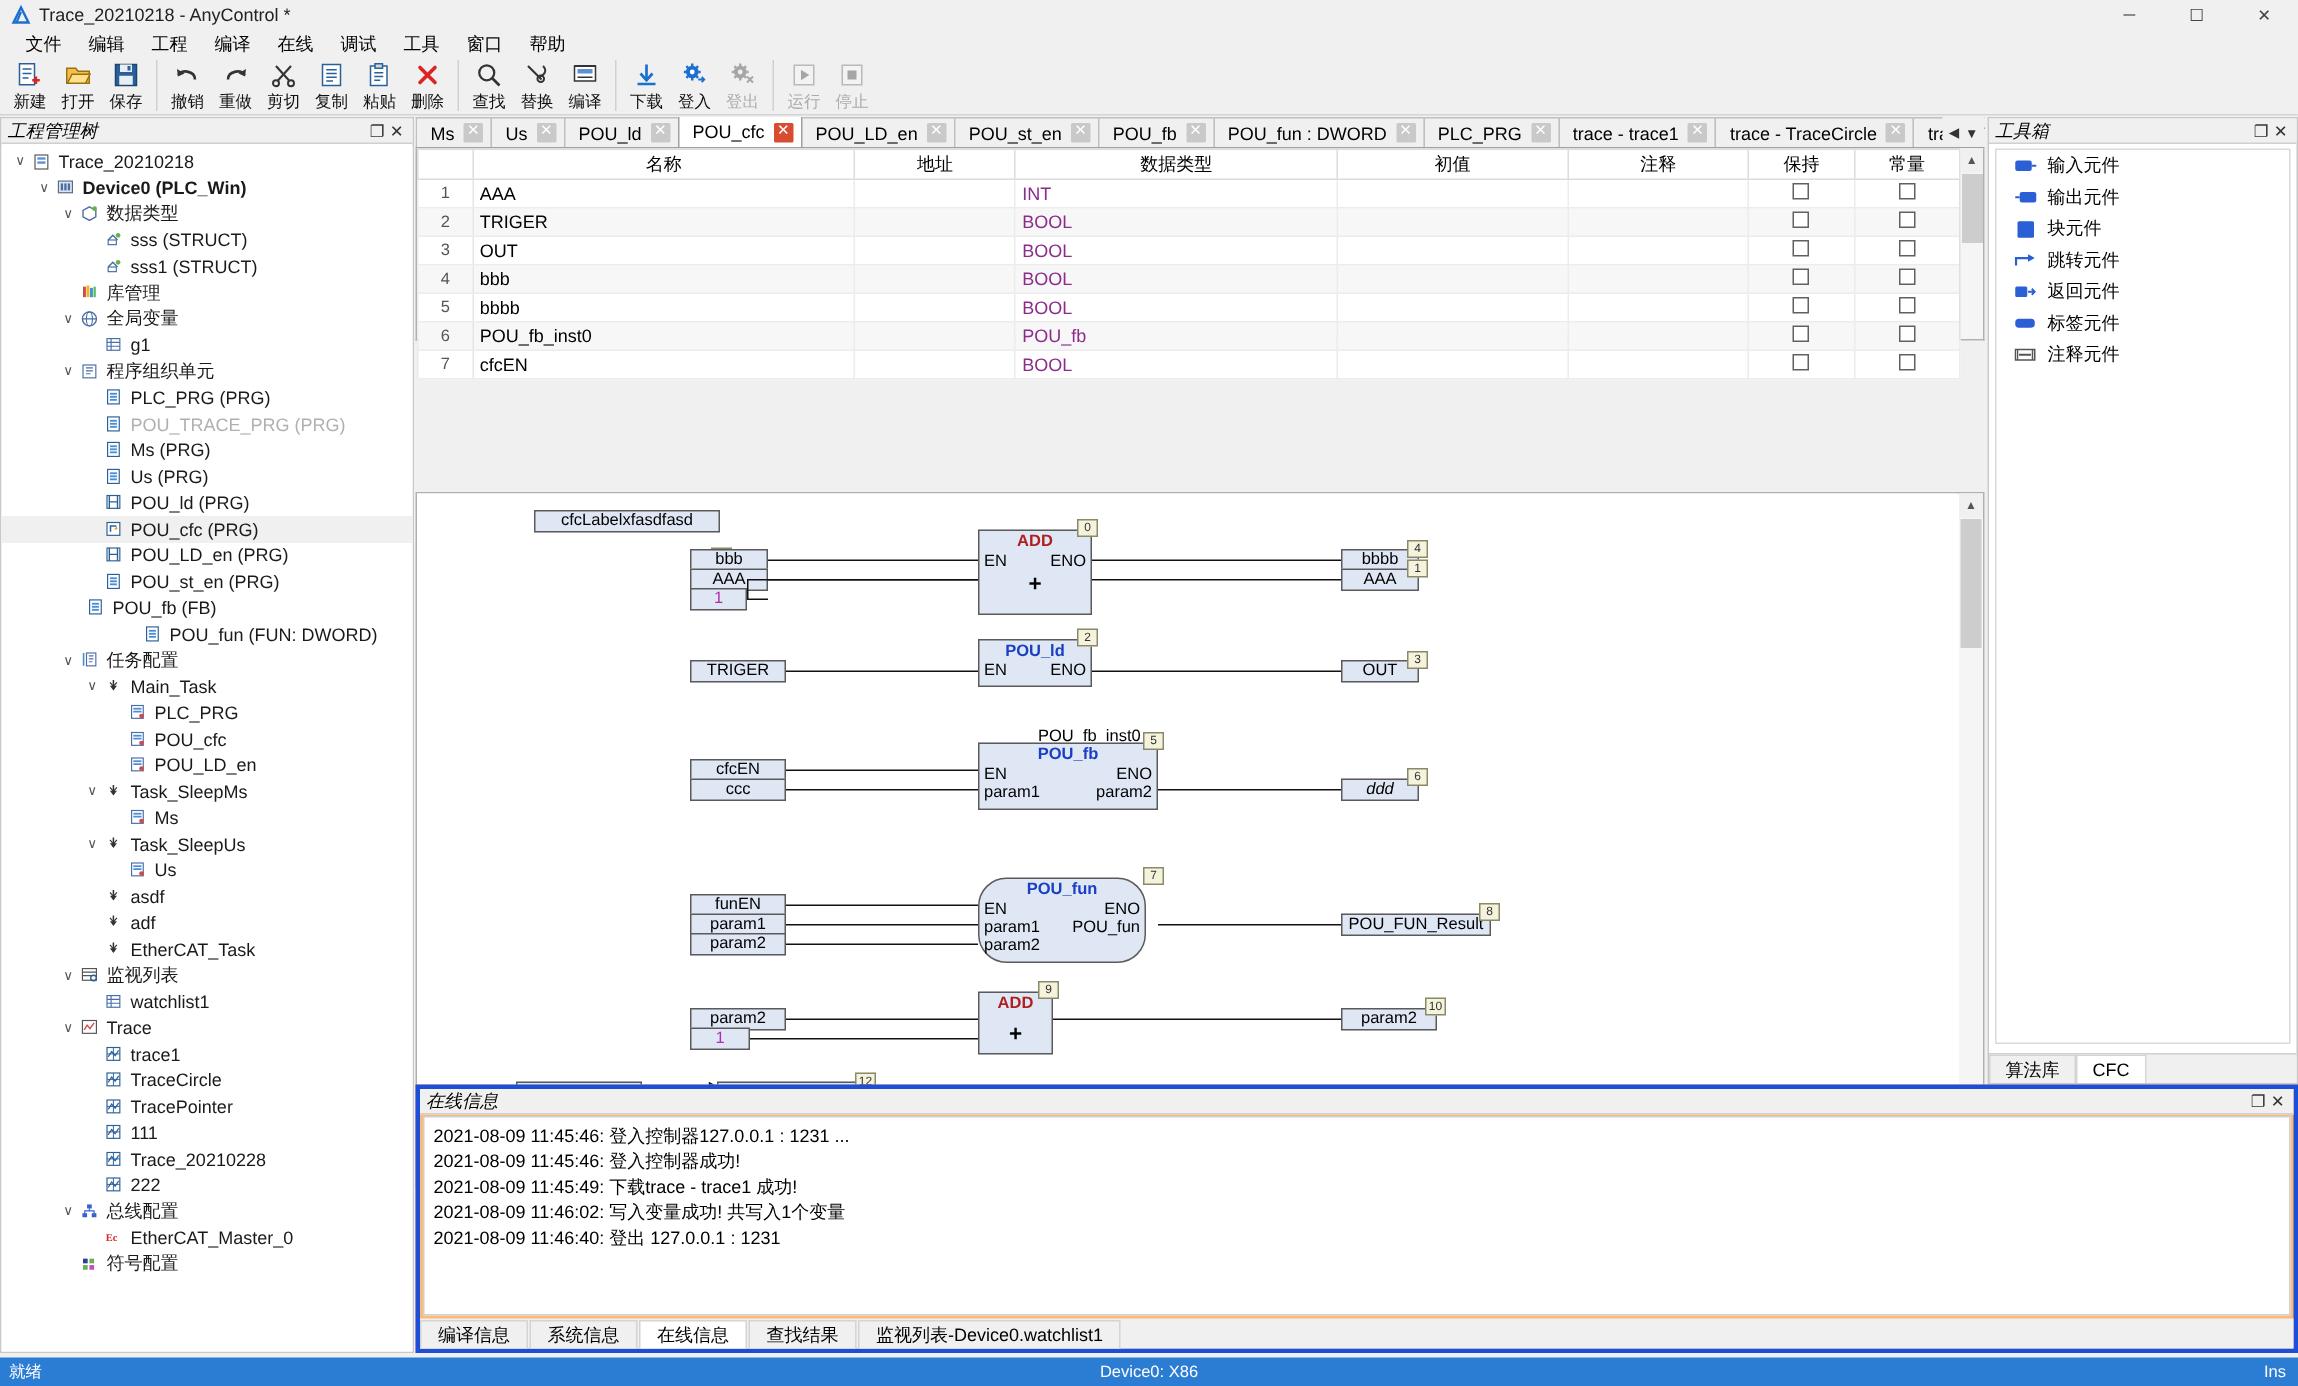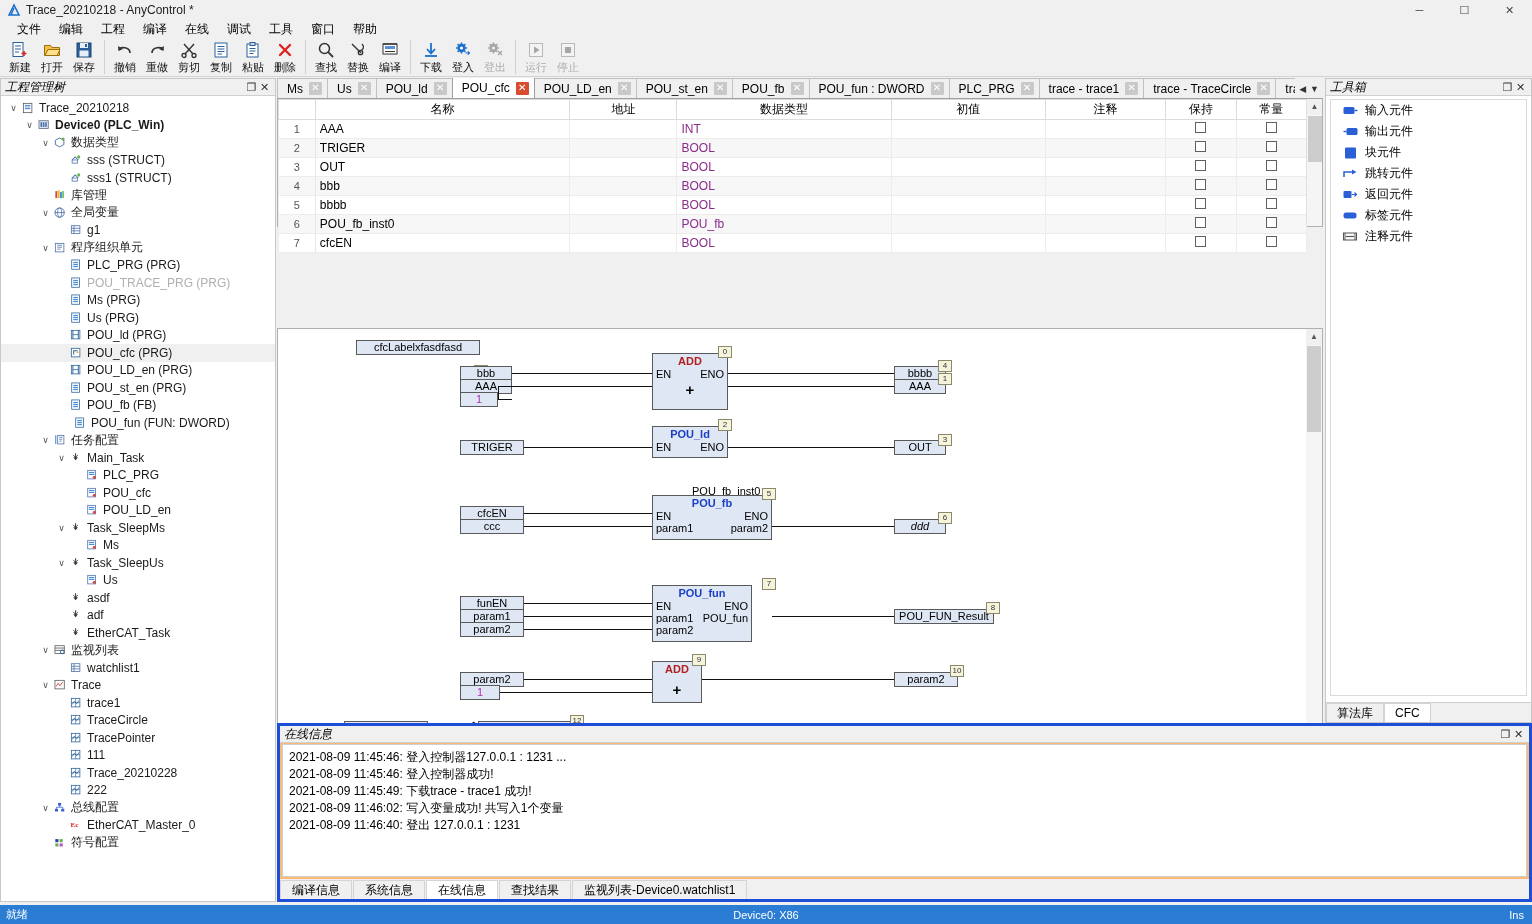--- a/index.html
+++ b/index.html
@@ -615,33 +615,33 @@
           <span class="tico">
             <svg width="14" height="14" viewBox="0 0 18 18">
               <rect x="3.5" y="2.5" width="10" height="12" fill="#fff" stroke="#2a6099"></rect>
               <rect x="5.5" y="5" width="6" height="1.6" fill="#4a8fd6"></rect>
               <rect x="5.5" y="7.6" width="6" height="1.6" fill="#4a8fd6"></rect>
               <rect x="5.5" y="10.2" width="6" height="1.6" fill="#4a8fd6"></rect>
             </svg>
           </span>
           <span class="tlbl">POU_st_en (PRG)</span>
         </div>
-        <div class="tnode" style="padding-left: 54px;">
+        <div class="tnode" style="padding-left: 42px;">
           <span class="tw"></span>
           <span class="tico">
             <svg width="14" height="14" viewBox="0 0 18 18">
               <rect x="3.5" y="2.5" width="10" height="12" fill="#fff" stroke="#2a6099"></rect>
               <rect x="5.5" y="5" width="6" height="1.6" fill="#4a8fd6"></rect>
               <rect x="5.5" y="7.6" width="6" height="1.6" fill="#4a8fd6"></rect>
               <rect x="5.5" y="10.2" width="6" height="1.6" fill="#4a8fd6"></rect>
             </svg>
           </span>
           <span class="tlbl">POU_fb (FB)</span>
         </div>
-        <div class="tnode" style="padding-left: 58px;">
+        <div class="tnode" style="padding-left: 80px;">
           <span class="tw"></span>
           <span class="tico">
             <svg width="14" height="14" viewBox="0 0 18 18">
               <rect x="3.5" y="2.5" width="10" height="12" fill="#fff" stroke="#2a6099"></rect>
               <rect x="5.5" y="5" width="6" height="1.6" fill="#4a8fd6"></rect>
               <rect x="5.5" y="7.6" width="6" height="1.6" fill="#4a8fd6"></rect>
               <rect x="5.5" y="10.2" width="6" height="1.6" fill="#4a8fd6"></rect>
             </svg>
           </span>
           <span class="tlbl">POU_fun (FUN: DWORD)</span>
@@ -1131,21 +1131,21 @@
           </div>
           <div class="cnum" style="left: 484px; top: 159px;">5</div>
           <div class="wire" style="left: 246px; top: 184px; width: 128px;"></div>
           <div class="wire" style="left: 246px; top: 197px; width: 128px;"></div>
           <div class="wire" style="left: 494px; top: 197px; width: 122px;"></div>
           <div class="vbox" style="left: 616px; top: 190px; width: 52px; font-style: italic;">ddd</div>
           <div class="cnum" style="left: 660px; top: 183px;">6</div>
           <div class="vbox" style="left: 182px; top: 267px; width: 64px;">funEN</div>
           <div class="vbox" style="left: 182px; top: 280px; width: 64px;">param1</div>
           <div class="vbox" style="left: 182px; top: 293px; width: 64px;">param2</div>
-          <div class="blk" style="left: 374px; top: 256px; width: 100px; height: 57px;">
+          <div class="blk" style="left: 374px; top: 256px; width: 112px; height: 57px; border-radius: 19px;">
             <div class="bt blue">POU_fun</div>
             <div class="pin-l" style="top: 14px;">EN</div>
             <div class="pin-l" style="top: 26px;">param1</div>
             <div class="pin-l" style="top: 38px;">param2</div>
             <div class="pin-r" style="top: 14px;">ENO</div>
             <div class="pin-r" style="top: 26px;">POU_fun</div>
           </div>
           <div class="cnum" style="left: 484px; top: 249px;">7</div>
           <div class="wire" style="left: 246px; top: 274px; width: 128px;"></div>
           <div class="wire" style="left: 246px; top: 287px; width: 128px;"></div>

